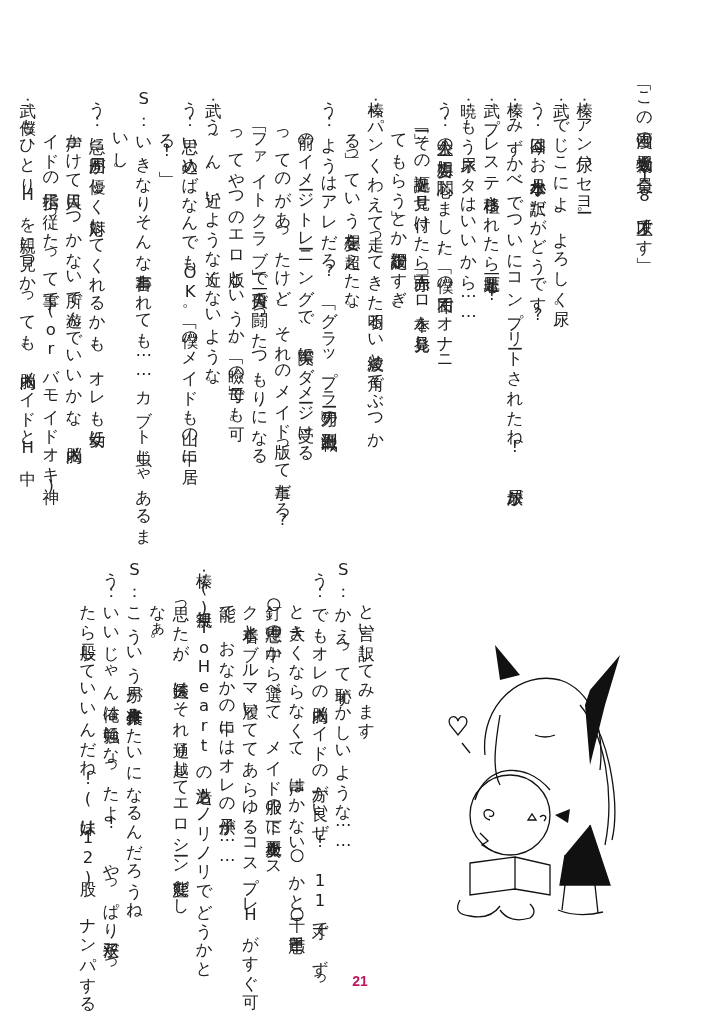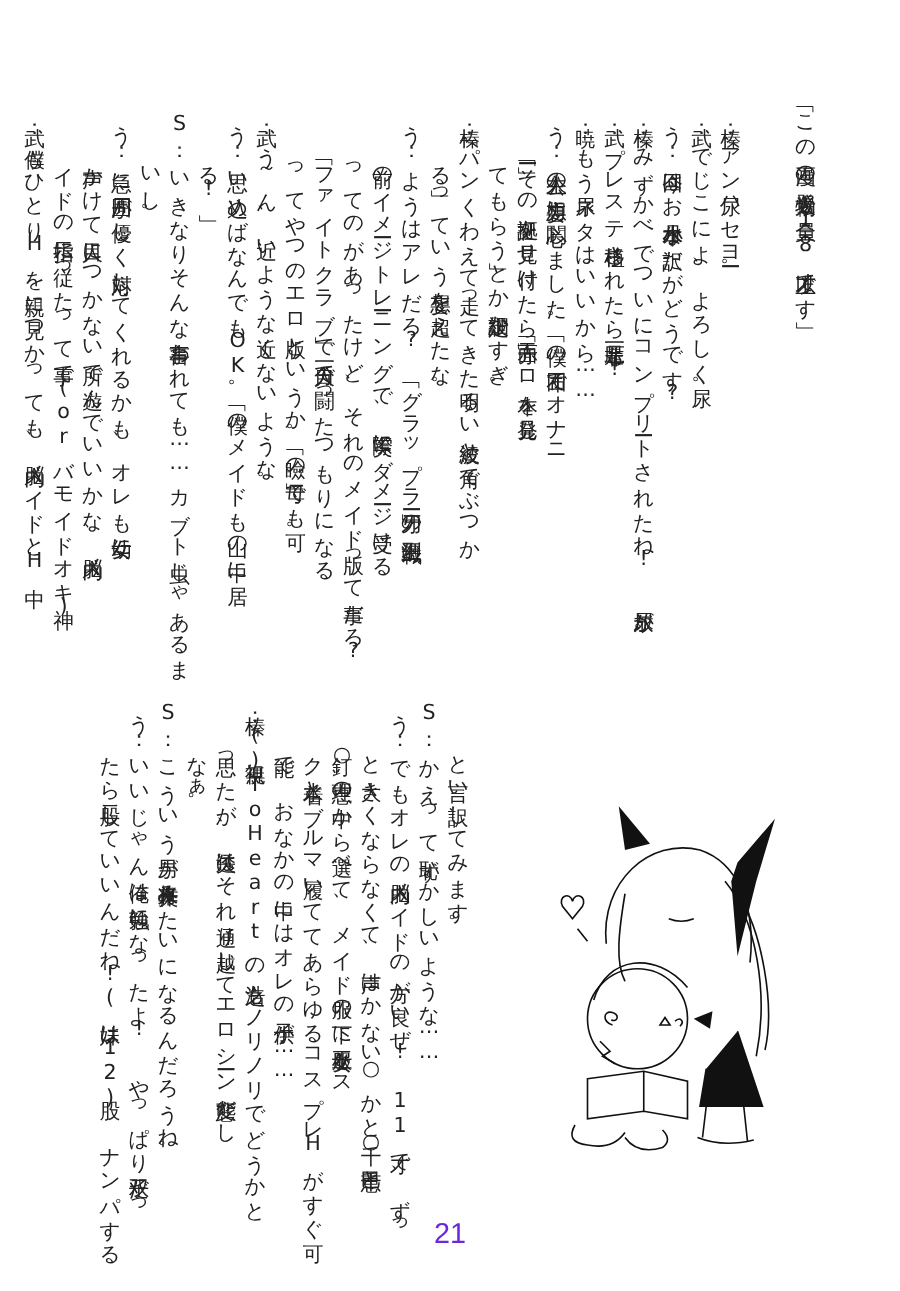--- a/index.html
+++ b/index.html
@@ -9,21 +9,21 @@
     .vblock { position: absolute; writing-mode: vertical-rl; text-orientation: upright;
               font-size: 16.5px; line-height: 23.2px; letter-spacing: 0.6px; white-space: pre; }
     .vblock .line { display: block; }
     .vblock .indent { padding-top: 33px; }
     #title-note { position: absolute; left: 633px; top: 80px; writing-mode: vertical-rl;
                   font-size: 16.5px; letter-spacing: 0.8px; white-space: pre; text-orientation: upright; }
     #block-top { right: 124px; top: 89px; height: 400px; }
     #block-bottom { right: 342px; top: 560px; height: 400px; }
     .illustration { position: absolute; left: 440px; top: 595px; width: 200px; height: 330px; }
     .page-number { position: absolute; left: 340px; top: 973px; width: 40px; text-align: center;
-                   font-family: "Liberation Sans", sans-serif; font-weight: normal; font-size: 23px; color: #6d28d9; }
+                   font-family: "Liberation Sans", sans-serif; font-weight: bold; font-size: 14px; color: #be185d; }
   </style>
 </head>
 <body>
 
 <div class="page">
 
   <div id="title-note">「この漫画の登場人物も全員18才以上です」</div>
 
   <div id="block-top" class="vblock"><span class="line">榛：アン尿ハセヨー。</span><span class="line">武：でじこによ、よろしく尿。</span><span class="line">う：今回はお小水月本な訳だがどうです?</span><span class="line">榛：みずかべでついにコンプリートされたね! 放尿が。</span><span class="line">武：プレステ移植されたら是非圧一も!</span><span class="line">暁：もう尿ネタはいいから……</span><span class="line">う：主人公の妄想力に関心しました。「僕の布団でオナニ</span><span class="line indent">ー」「その証拠を見せ付けたら赤面」「エロ本を発見し</span><span class="line indent">てもらう」とか設定細かすぎ。</span><span class="line">榛：「パンくわえて走ってきた明るい綾波と角でぶつか</span><span class="line indent">る」っていう妄想を超えたな。</span><span class="line">う：ようはアレだろ? 「グラップラー刃牙」の烈海王戦</span><span class="line indent">前のイメージトレーニングで、実際にダメージ受ける</span><span class="line indent">ってのがあったけど、それのメイド版って事だろ?</span><span class="line indent">「ファイトクラブ」で自分一人で闘ったつもりになる</span><span class="line indent">ってやつのエロ版というか。「瞼の母」でも可。</span><span class="line">武：う～ん、近いような近くないような。</span><span class="line">う：思い込めばなんでもOK。「僕のメイドも山の中に居</span><span class="line indent">る!」</span><span class="line">S：いきなりそんな事言われても……カブト虫じゃあるま</span><span class="line indent">いし。</span><span class="line">う：急に周囲が優しく対応してくれるかも、オレも幼女に</span><span class="line indent">声かけて人目につかない所で遊んでいいかな、脳内メ</span><span class="line indent">イドの指示に従ったって事で(orバモイドオキ神)</span><span class="line">武：僕もひとりHを親に見つかっても、脳内メイドとH中</span></div>
 

